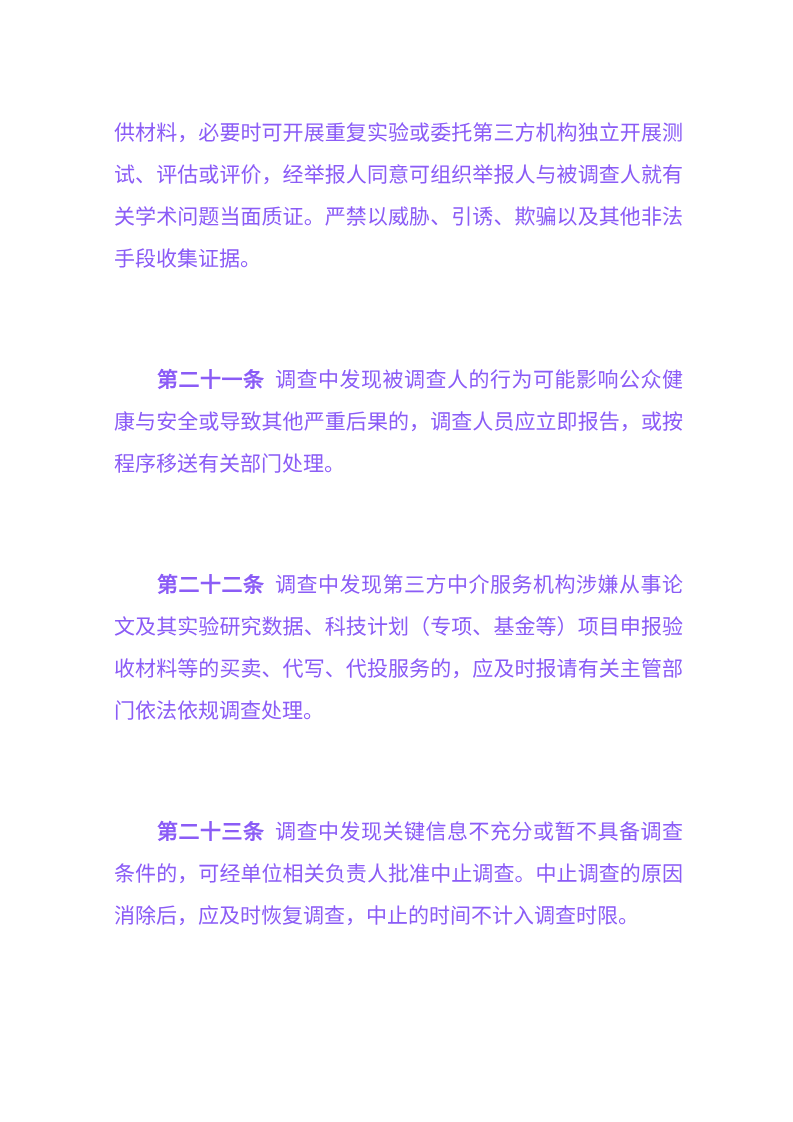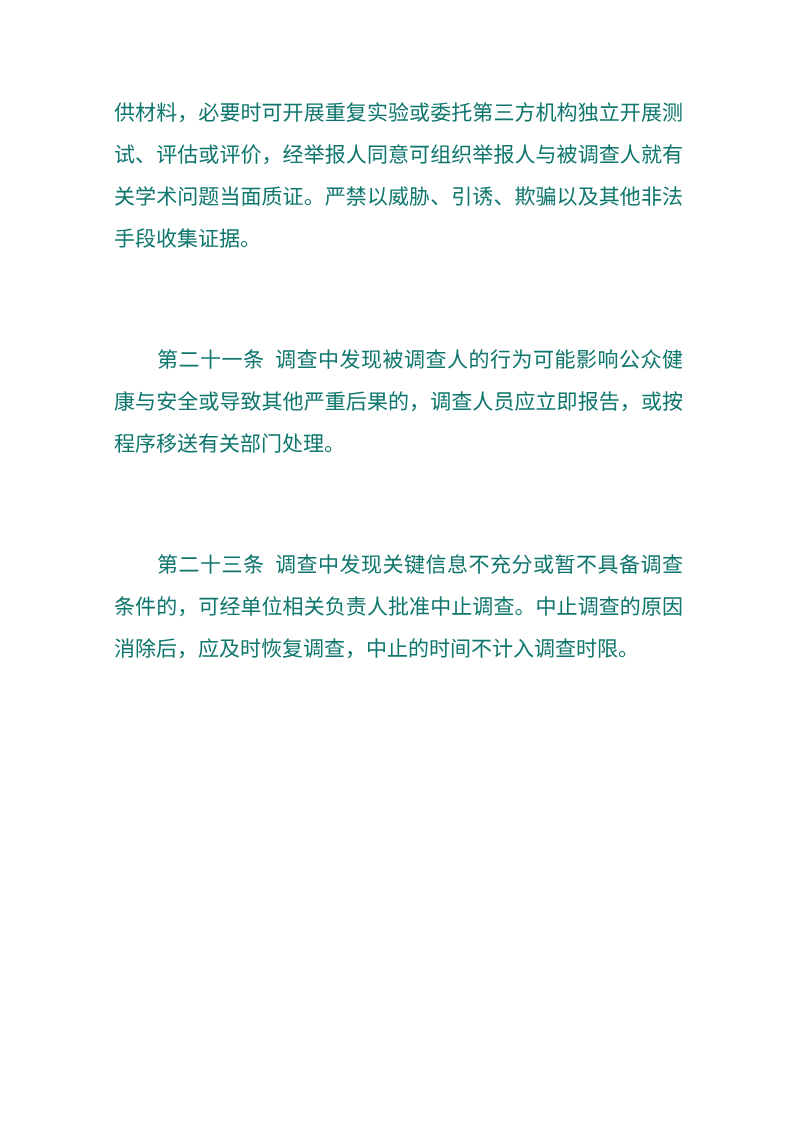--- a/index.html
+++ b/index.html
@@ -15,52 +15,53 @@
   }
   .page {
     position: relative;
     width: 793px;
     height: 1122px;
     background: #ffffff;
   }
   .content {
     position: absolute;
     left: 114px;
-    top: 92px;
+    top: 112px;
     width: 569px;
     font-size: 21px;
     line-height: 42px;
-    color: #0f766e;
+    color: #8b5cf6;
     text-align: justify;
   }
   .para {
     margin: 0;
   }
   .para.indent {
     text-indent: 43px;
   }
   .para.gap-large {
     margin-top: 79px;
   }
   .para.gap-small {
     margin-top: 21px;
   }
   .art {
-    font-weight: 400;
+    font-weight: 700;
     margin-right: 0.5em;
   }
 </style>
 </head>
 <body>
 
 <div class="page">
   <div class="content">
 
     <p class="para"><span>供材料，必要时可开展重复实验或委托第三方机构独立开展测试、评估或评价，经举报人同意可组织举报人与被调查人就有关学术问题当面质证。严禁以威胁、引诱、欺骗以及其他非法手段收集证据。</span></p>
 
     <p class="para indent gap-large"><strong class="art">第二十一条</strong><span>调查中发现被调查人的行为可能影响公众健康与安全或导致其他严重后果的，调查人员应立即报告，或按程序移送有关部门处理。</span></p>
 
+    <p class="para indent gap-large"><strong class="art">第二十二条</strong><span>调查中发现第三方中介服务机构涉嫌从事论文及其实验研究数据、科技计划（专项、基金等）项目申报验收材料等的买卖、代写、代投服务的，应及时报请有关主管部门依法依规调查处理。</span></p>
 
     <p class="para indent gap-large"><strong class="art">第二十三条</strong><span>调查中发现关键信息不充分或暂不具备调查条件的，可经单位相关负责人批准中止调查。中止调查的原因消除后，应及时恢复调查，中止的时间不计入调查时限。</span></p>
 
 
   </div>
 </div>
 
 </body></html>

